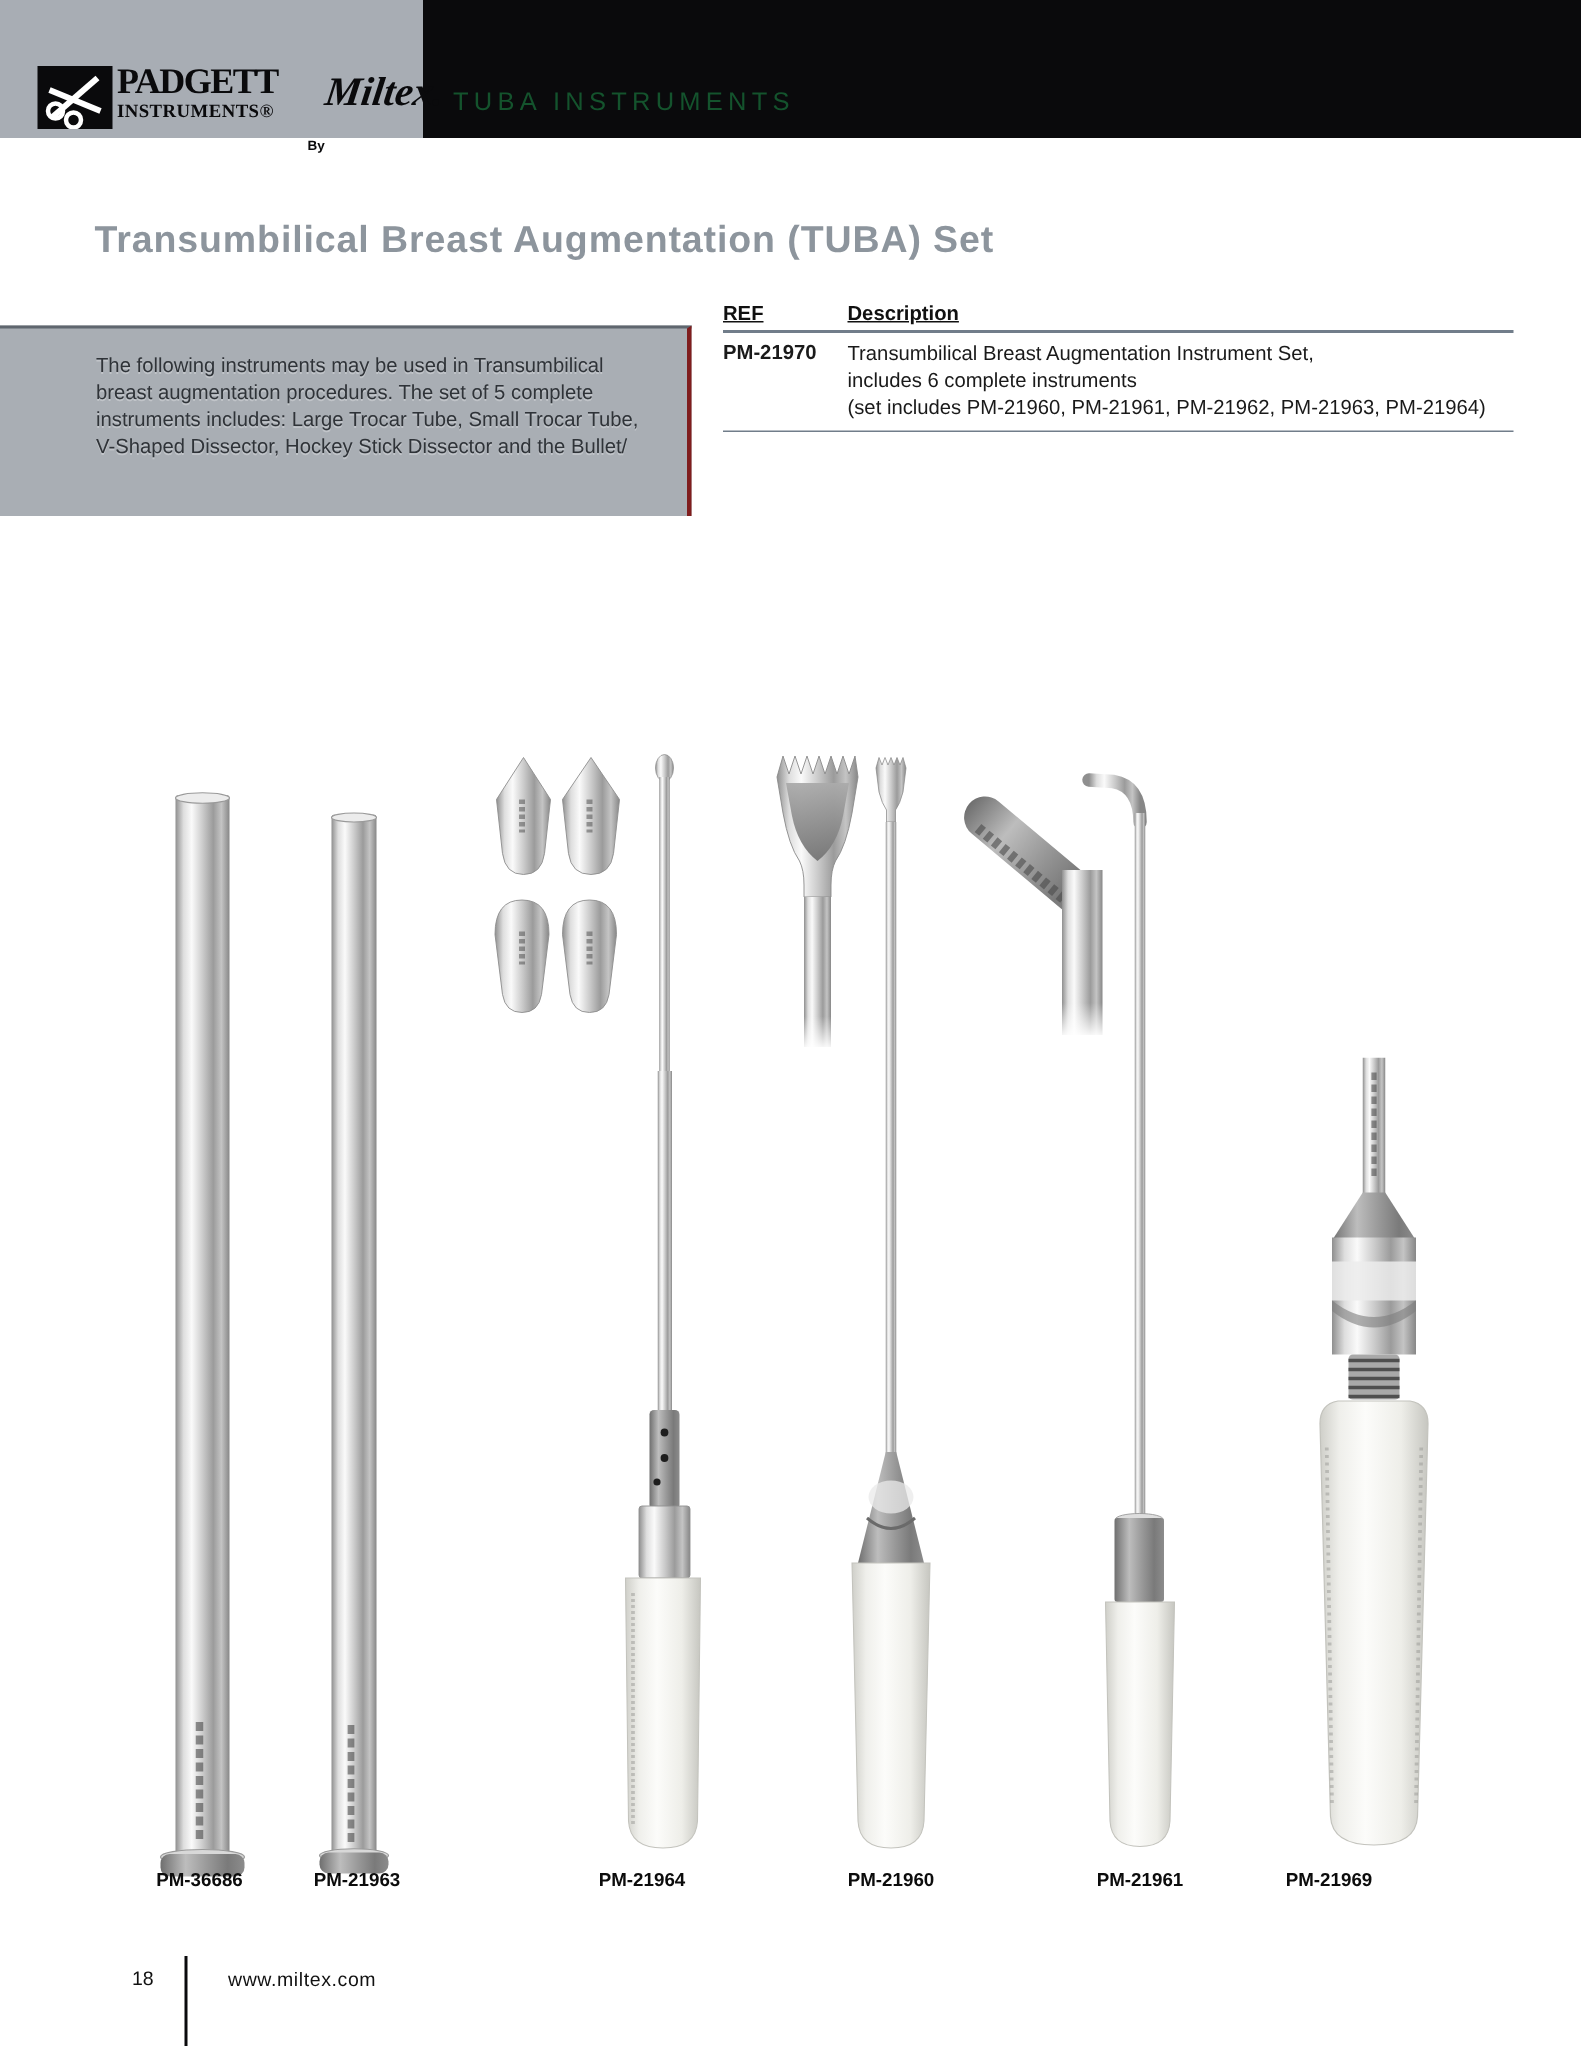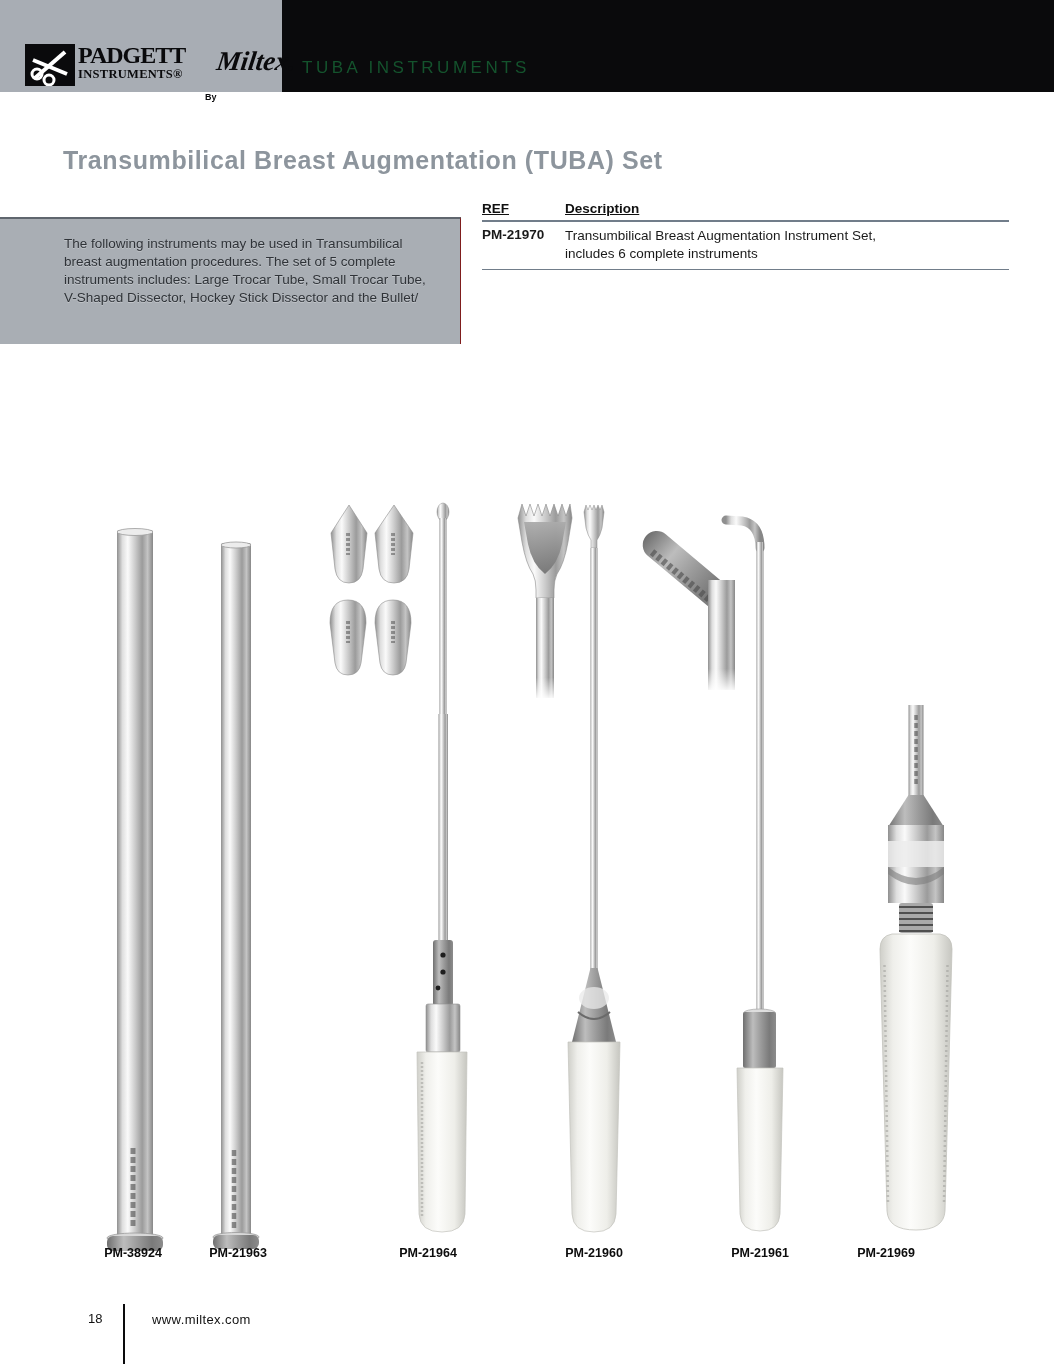--- a/index.html
+++ b/index.html
@@ -21,21 +21,21 @@
   .logo-by{position:absolute;left:180px;top:28px;font-size:9px;font-weight:bold;color:#0a0a0c;margin-top:20px;}
   .logo-script{position:absolute;left:192px;top:2px;font-family:"Liberation Serif", serif;
         font-style:italic;font-weight:bold;font-size:27px;color:#0a0a0c;transform:skewX(-8deg);}
 
   
   .page-title{position:absolute;left:63px;top:146px;font-size:25px;font-weight:bold;
         letter-spacing:.6px;color:#8d959d;}
 
   
   .intro-box{position:absolute;left:0;top:217px;width:461px;height:127px;background:#a9aeb4;
-        border-top:2px solid #5f666e;border-right:1px solid #7f1d1d;box-sizing:border-box;}
+        border-top:2px solid #5f666e;border-right:3px solid #7f1d1d;box-sizing:border-box;}
   .intro-text{position:absolute;left:64px;top:16px;font-size:13.5px;line-height:18px;
         color:#2f3338;text-shadow:0 1px 0 rgba(255,255,255,.28);}
 
   
   .ref-table{position:absolute;left:482px;top:201px;width:527px;}
   .ref-head{display:flex;font-size:13.5px;font-weight:bold;color:#101010;padding-bottom:4px;
         border-bottom:2px solid #717d8a;text-decoration:underline;}
   .col-ref{width:83px;}
   .ref-row{display:flex;font-size:13.5px;padding-top:5px;padding-bottom:6px;
         border-bottom:1px solid #717d8a;}
@@ -129,20 +129,21 @@
   <div class="ref-table">
     <div class="ref-head">
       <div class="col-ref">REF</div>
       <div>Description</div>
     </div>
     <div class="ref-row">
       <div class="ref-code">PM-21970</div>
       <div class="ref-desc">
         <div>Transumbilical Breast Augmentation Instrument Set,</div>
         <div>includes 6 complete instruments</div>
+        <div>(set includes PM-21960, PM-21961, PM-21962, PM-21963, PM-21964)</div>
       </div>
     </div>
   </div>
 
   <svg class="inst" style="left:100px;top:526px" width="72" height="732" viewBox="0 0 72 732">
     <rect x="17" y="4" width="36" height="706" rx="2" fill="url(#metalH)"></rect>
     <ellipse cx="35" cy="6" rx="18" ry="3.5" fill="#ececec" stroke="#9a9a9a" stroke-width="0.8"></ellipse>
     <line x1="33" y1="622" x2="33" y2="702" stroke="#2e2e2e" stroke-width="5" stroke-dasharray="6 3" opacity="0.5"></line>
     <ellipse cx="35" cy="712" rx="28" ry="5" fill="#d8d8d8" stroke="#9a9a9a" stroke-width="0.8"></ellipse>
     <rect x="7" y="710" width="56" height="15" rx="6" fill="url(#metalD)"></rect>
@@ -239,21 +240,21 @@
         <line x1="33" y1="214" x2="67" y2="214"></line>
           <line x1="33" y1="220" x2="67" y2="220"></line>
         <line x1="33" y1="226" x2="67" y2="226"></line>
       </g>
     </g>
     <path d="M14 244 Q14 231 26 229 L74 229 Q86 231 86 244 L79 506 Q78 525 50 525 Q22 525 21 506 Z" fill="url(#plasticH)" stroke="#c3c3bd" stroke-width="0.8"></path>
     <line x1="18.5" y1="260" x2="22" y2="498" stroke="#9a9a96" stroke-width="2.5" stroke-dasharray="2 3" opacity="0.5"></line>
     <line x1="81.5" y1="260" x2="78" y2="498" stroke="#9a9a96" stroke-width="2.5" stroke-dasharray="2 3" opacity="0.5"></line>
   </svg>
 
-  <div class="inst-label" style="left:83px">PM-38924</div>
+  <div class="inst-label" style="left:83px">PM-36686</div>
   <div class="inst-label" style="left:188px">PM-21963</div>
   <div class="inst-label" style="left:378px">PM-21964</div>
   <div class="inst-label" style="left:544px">PM-21960</div>
   <div class="inst-label" style="left:710px">PM-21961</div>
   <div class="inst-label" style="left:836px">PM-21969</div>
 
   <div class="footer-pagenum">18</div>
   <div class="footer-rule"></div>
   <div class="footer-site">www.miltex.com</div>
 

